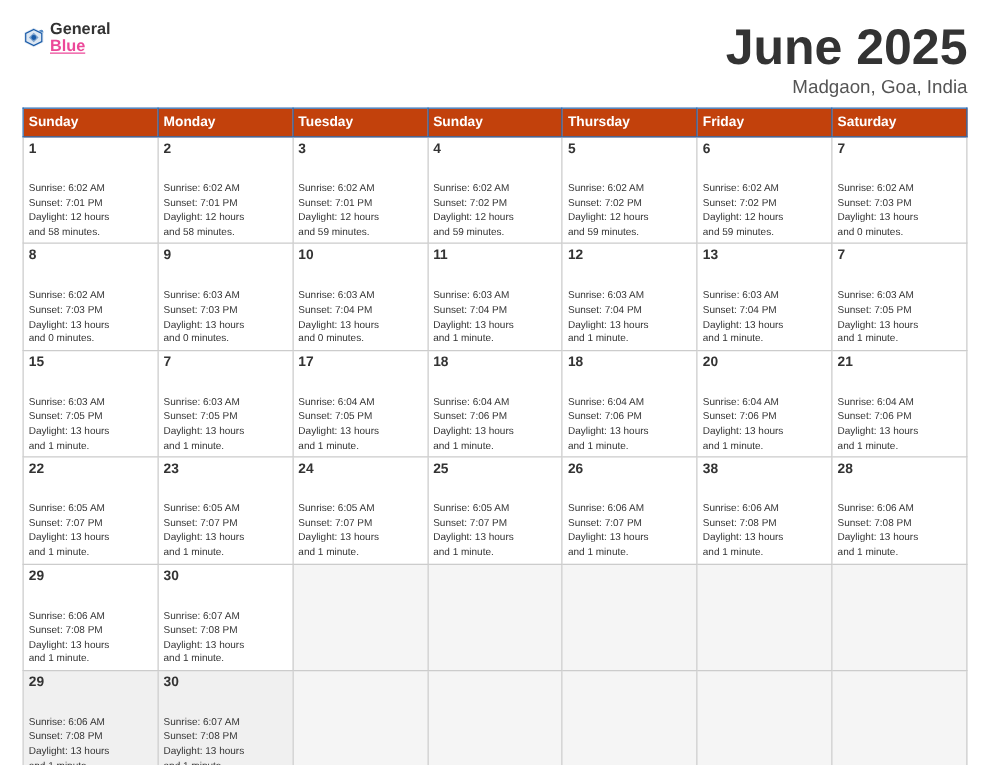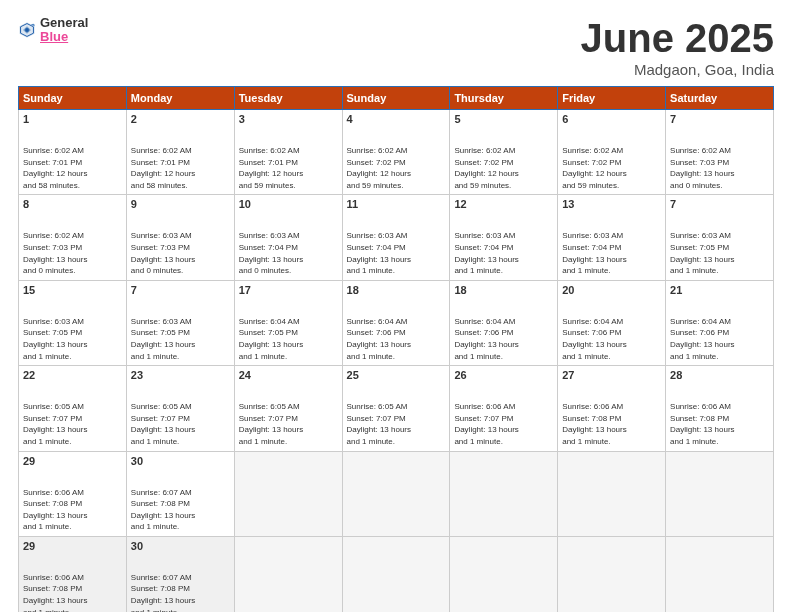--- a/index.html
+++ b/index.html
@@ -231,21 +231,21 @@
           </td>
           <td>
             <span class="day-number">25</span>
             <div class="day-info">Sunrise: 6:05 AM<br>Sunset: 7:07 PM<br>Daylight: 13 hours<br>and 1 minute.</div>
           </td>
           <td>
             <span class="day-number">26</span>
             <div class="day-info">Sunrise: 6:06 AM<br>Sunset: 7:07 PM<br>Daylight: 13 hours<br>and 1 minute.</div>
           </td>
           <td>
-            <span class="day-number">27</span>
+            <span class="day-number">38</span>
             <div class="day-info">Sunrise: 6:06 AM<br>Sunset: 7:08 PM<br>Daylight: 13 hours<br>and 1 minute.</div>
           </td>
           <td>
             <span class="day-number">28</span>
             <div class="day-info">Sunrise: 6:06 AM<br>Sunset: 7:08 PM<br>Daylight: 13 hours<br>and 1 minute.</div>
           </td>
         </tr>
         <tr>
           <td>
             <span class="day-number">29</span>

